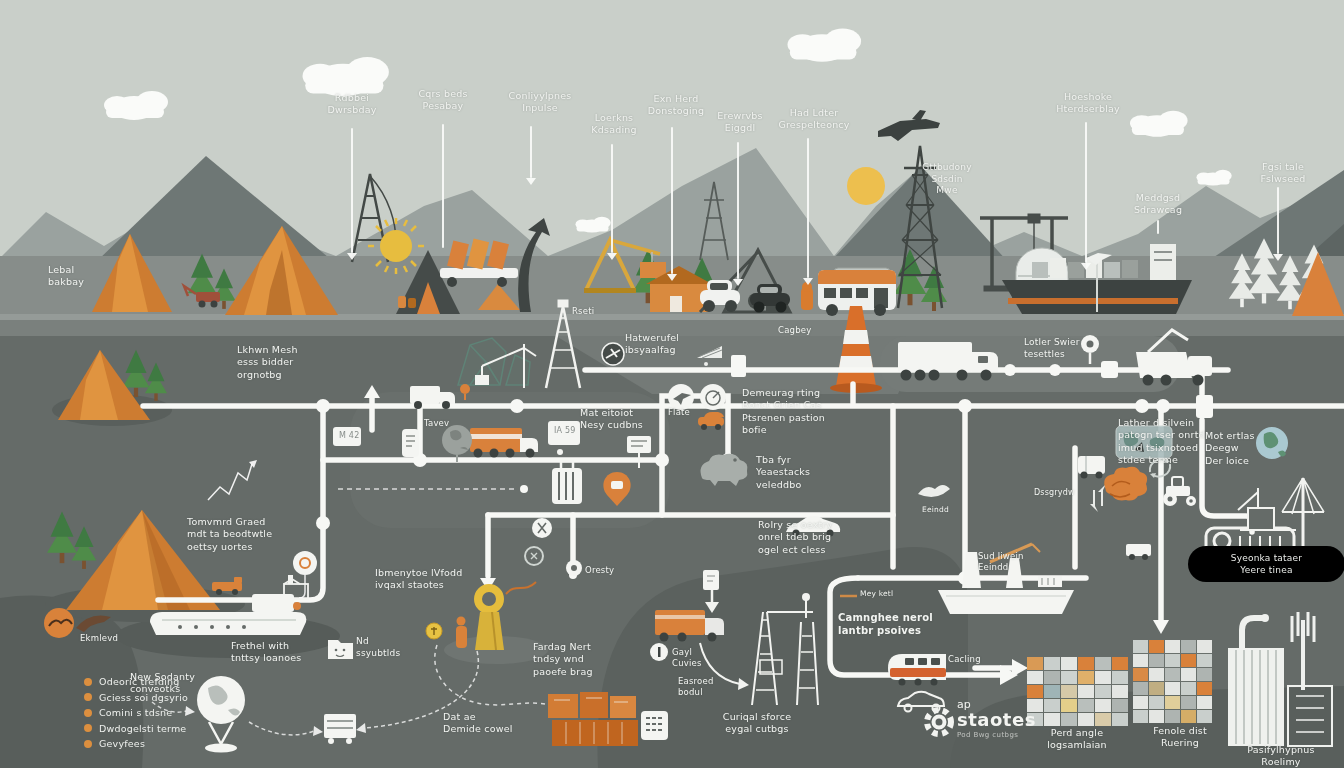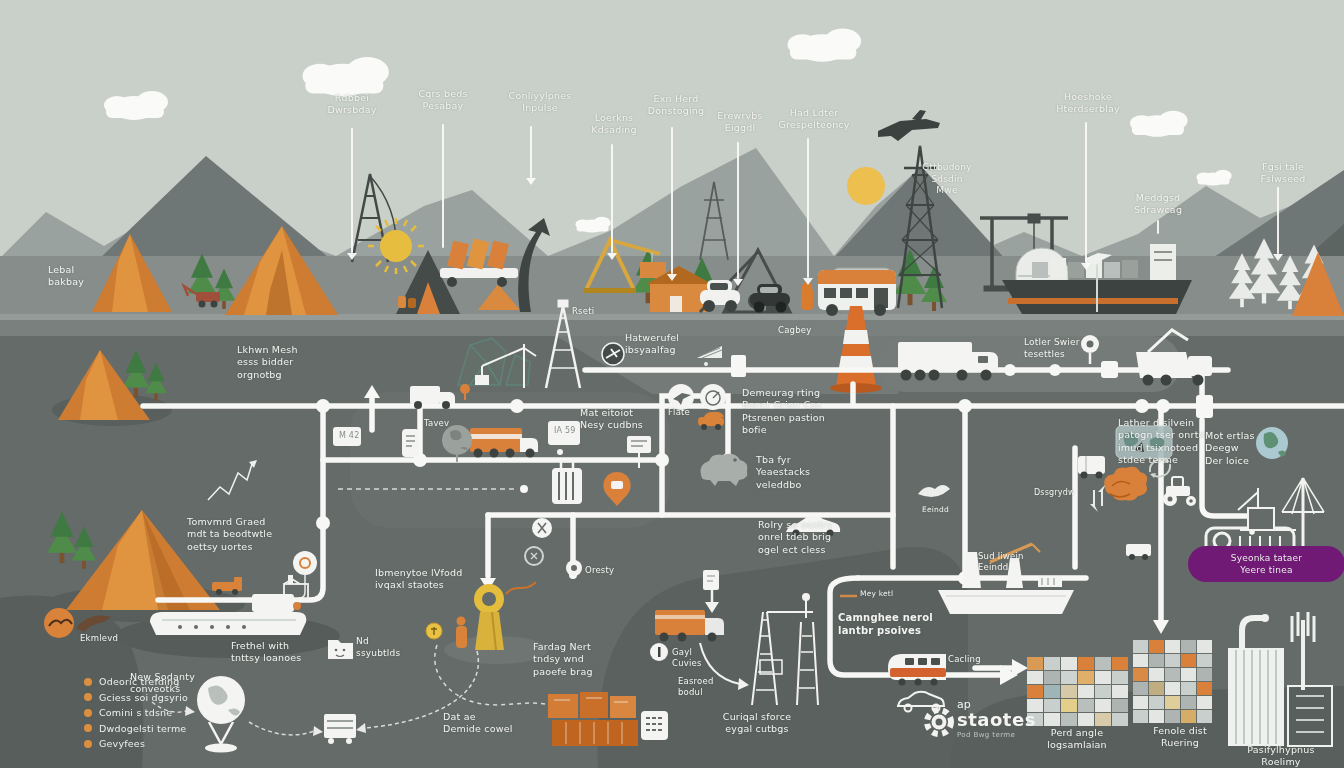--- a/index.html
+++ b/index.html
@@ -13,21 +13,21 @@
   .lbl.bold{font-weight:bold;}
   .callout{position:absolute;width:2px;background:rgba(250,251,249,.92);border-radius:1px;}
   .arr{position:absolute;width:0;height:0;border-left:5px solid transparent;border-right:5px solid transparent;}
   .arr.down{border-top:7px solid rgba(250,251,249,.95);}
   .legend-row{position:absolute;display:flex;align-items:center;gap:7px;}
   .legend-dot{width:8px;height:8px;border-radius:50%;flex:0 0 auto;}
   .legend-txt{color:#eef0ed;font-size:9.5px;letter-spacing:.2px;}
   .tile-grid{position:absolute;display:grid;gap:1px;background:rgba(110,116,112,.55);}
   .tile-grid div{width:100%;height:100%;}
   #badge{position:absolute;left:1188px;top:546px;width:157px;height:36px;border-radius:18px;
-         background:#701a75;display:flex;flex-direction:column;align-items:center;justify-content:center;
+         background:#000000;display:flex;flex-direction:column;align-items:center;justify-content:center;
          color:#e9ebe8;font-size:9px;line-height:1.35;letter-spacing:.2px;}
   #logo-text{position:absolute;left:957px;top:699px;color:#f3f4f1;line-height:1;}
   #logo-text .l1{font-size:11px;display:block;margin-bottom:1px;}
   #logo-text .l2{font-size:18px;font-weight:bold;letter-spacing:.5px;display:block;}
   #logo-text .tg{font-size:7px;opacity:.65;display:block;margin-top:3px;letter-spacing:.4px;}
 </style>
 </head>
 <body>
 
 <div id="stage">
@@ -827,17 +827,17 @@
     </div>
 
 <div id="widget-layer">
   <div id="badge">
     <span>Syeonka tataer</span>
     <span>Yeere tinea</span>
   </div>
   <div id="logo-text">
     <span class="l1">ap</span>
     <span class="l2">staotes</span>
-    <span class="tg">Pod Bwg terme</span>
+    <span class="tg">Pod Bwg cutbgs</span>
   </div>
 </div>
 
 </div>
 
 </body></html>

